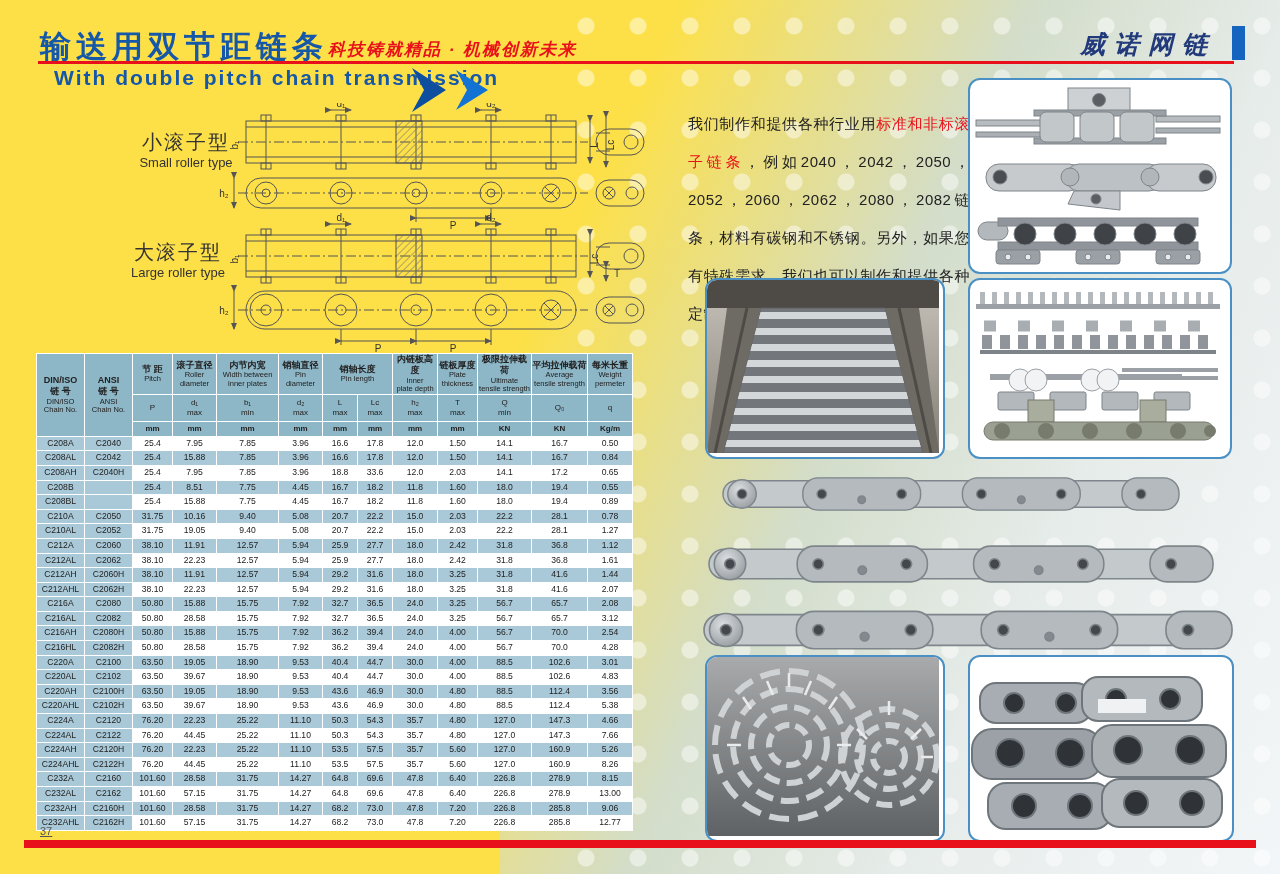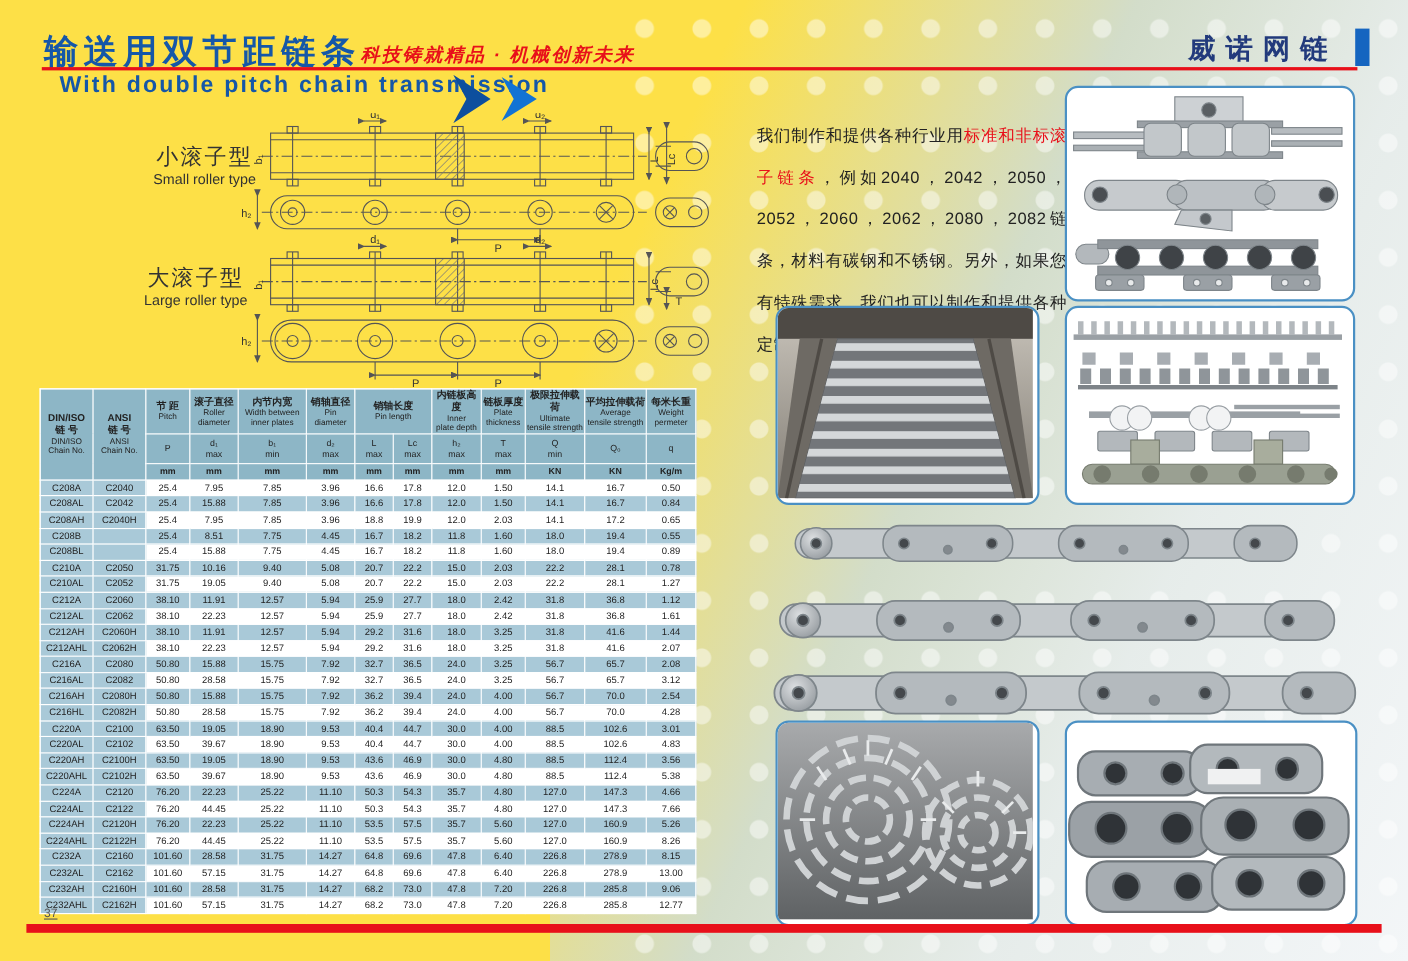--- a/index.html
+++ b/index.html
@@ -11,21 +11,21 @@
         background:linear-gradient(115deg,rgba(222,233,241,0) 15%,rgba(200,220,234,.8) 45%,rgba(229,237,243,.95) 68%,#f3f6f8 100%);}
   .dots{left:560px;top:0;width:720px;height:874px;z-index:0;opacity:.55;
         background-image:radial-gradient(circle,rgba(255,255,255,.85) 0 8px,rgba(255,255,255,0) 9px);
         background-size:52px 52px;}
   .z{z-index:1;}
   
   .title-cn{left:40px;top:26px;font-size:31px;font-weight:bold;color:#1557a8;letter-spacing:5px;}
   .slogan{left:328px;top:38px;font-size:17px;font-weight:bold;font-style:italic;color:#e8101a;letter-spacing:2px;text-align:center;}
   .rule-top{left:38px;top:61px;width:1196px;height:3px;background:#e8101a;}
   .subtitle{left:54px;top:66px;font-size:21px;font-weight:bold;color:#1557a8;letter-spacing:2px;}
-  .logo-text{left:1080px;top:28px;font-size:25px;font-weight:bold;color:#223a7c;letter-spacing:9px;
+  .logo-text{left:1080px;top:28px;font-size:25px;font-weight:bold;font-style:italic;color:#223a7c;letter-spacing:9px;
              font-family:"DejaVu Serif","Liberation Serif",serif;}
   .logo-bar{left:1232px;top:26px;width:13px;height:34px;background:#1565c0;}
   
   table.spec{border-collapse:collapse;table-layout:fixed;width:596px;background:#fff;}
   table.spec th,table.spec td{border:1px solid #ffffff;text-align:center;vertical-align:middle;padding:0;color:#222;}
   table.spec thead th{background:#8db6c6;}
   .hcn{display:block;font-size:9px;font-weight:bold;white-space:pre-line;line-height:1.25;}
   .hen{display:block;font-size:7.5px;font-weight:normal;white-space:pre-line;line-height:1.15;}
   tr.symrow th{font-size:8px;font-weight:normal;white-space:pre-line;line-height:1.2;height:26px;}
   tr.unitrow th{font-size:8px;font-weight:bold;height:14px;}
@@ -370,21 +370,21 @@
             <td>0.84</td>
           </tr>
           <tr>
             <td>C208AH</td>
             <td>C2040H</td>
             <td>25.4</td>
             <td>7.95</td>
             <td>7.85</td>
             <td>3.96</td>
             <td>18.8</td>
-            <td>19.9</td>
+            <td>33.6</td>
             <td>12.0</td>
             <td>2.03</td>
             <td>14.1</td>
             <td>17.2</td>
             <td>0.65</td>
           </tr>
           <tr>
             <td>C208B</td>
             <td></td>
             <td>25.4</td>

